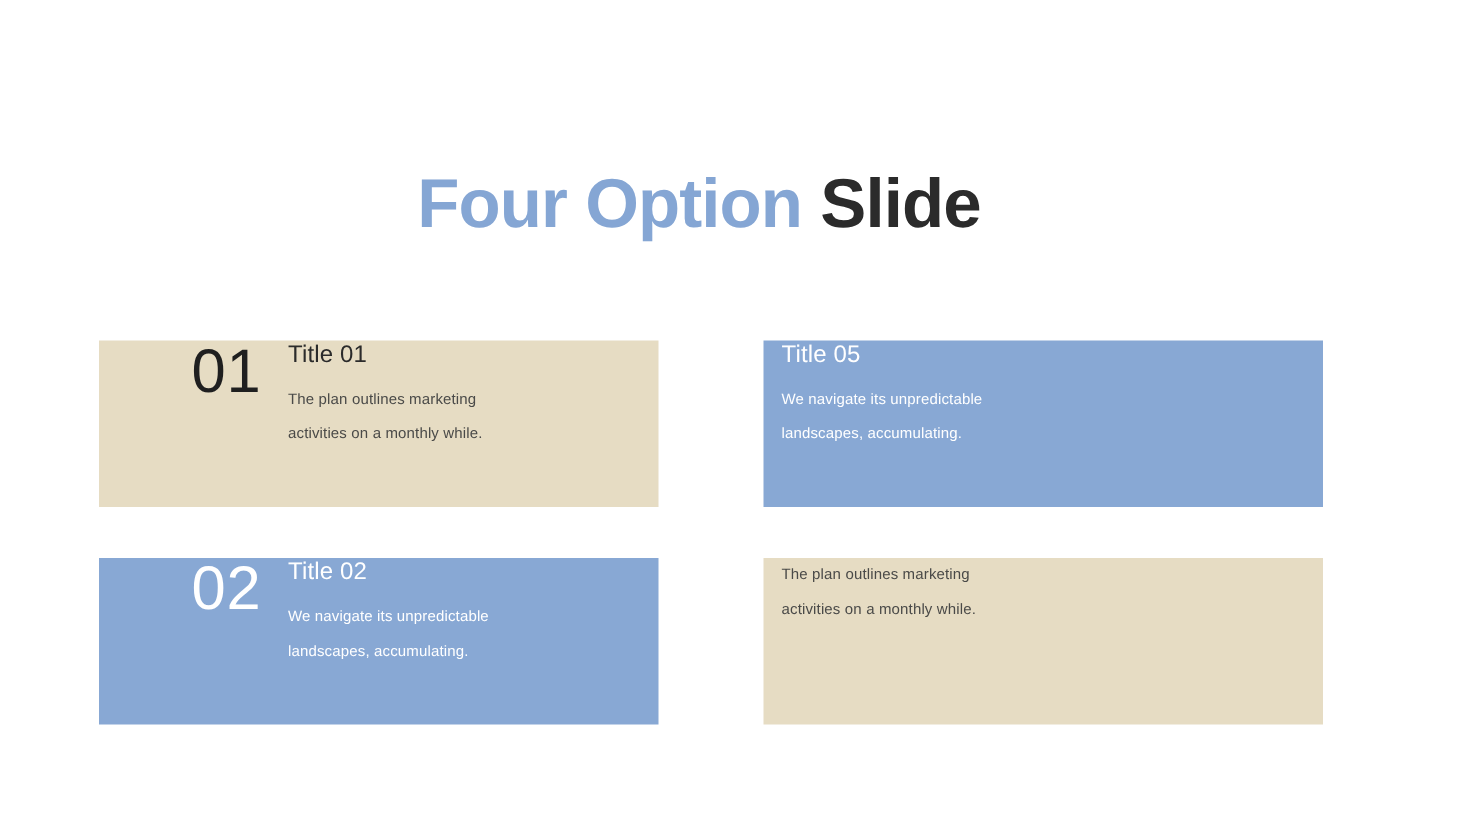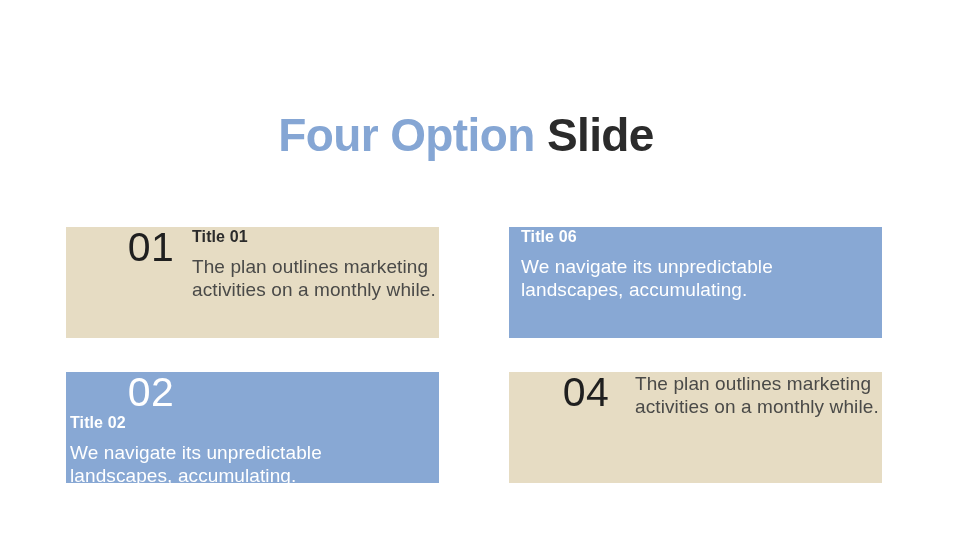--- a/index.html
+++ b/index.html
@@ -52,21 +52,21 @@
   .card {
     position: absolute;
     width: 373px;
     height: 111px;
     box-sizing: border-box;
     display: flex;
     align-items: flex-start;
   }
   .card-r1c1 { left: 0px;   top: 0px;   }
   .card-r1c2 { left: 443px; top: 0px;   }
-  .card-r2c1 { left: 0px;   top: 145px; flex-direction: column; }
+  .card-r2c1 { left: 0px;   top: 145px; }
   .card-r2c2 { left: 443px; top: 145px; }
 
   .card.beige { background: #E6DCC3; }
   .card.blue  { background: #88A8D4; }
 
   .card-number {
     font-size: 41px;
     line-height: 41px;
     font-weight: 400;
     letter-spacing: 0.5px;
@@ -76,29 +76,29 @@
   .card.beige .card-number { color: #1F1F1F; }
   .card.blue  .card-number { color: #FFFFFF; }
 
   .card-body {
     flex: 1 1 auto;
     min-width: 0;
   }
   .card-title {
     font-size: 16px;
     line-height: 20px;
-    font-weight: 700;
+    font-weight: 400;
     letter-spacing: 0.1px;
     margin-bottom: 8px;
   }
   .card.beige .card-title { color: #2B2B2B; }
   .card.blue  .card-title { color: #FFFFFF; }
 
   .card-text {
-    font-size: 19px;
+    font-size: 10px;
     line-height: 23px;
     font-weight: 400;
     letter-spacing: 0.1px;
     white-space: pre-line;
   }
   .card.beige .card-text { color: #4A4A48; }
   .card.blue  .card-text { color: #FFFFFF; }
 
   
   .card-r1c1 .card-number, .card-r2c1 .card-number { width: 74px; margin-left: 48px; }
@@ -121,37 +121,36 @@
       <div class="card-number">01</div>
       <div class="card-body">
         <div class="card-title">Title 01</div>
         <div class="card-text">The plan outlines marketing
 activities on a monthly  while.</div>
       </div>
     </div>
 
     <div class="card blue card-r1c2">
       <div class="card-body">
-        <div class="card-title">Title 06</div>
+        <div class="card-title">Title 05</div>
         <div class="card-text">We navigate its unpredictable
 landscapes, accumulating.</div>
       </div>
     </div>
 
     <div class="card blue card-r2c1">
       <div class="card-number">02</div>
       <div class="card-body">
         <div class="card-title">Title 02</div>
         <div class="card-text">We navigate its unpredictable
 landscapes, accumulating.</div>
       </div>
     </div>
 
     <div class="card beige card-r2c2">
-      <div class="card-number">04</div>
       <div class="card-body">
         <div class="card-text">The plan outlines marketing
 activities on a monthly  while.</div>
       </div>
     </div>
 
   </div>
 </div>
 
 </body></html>

